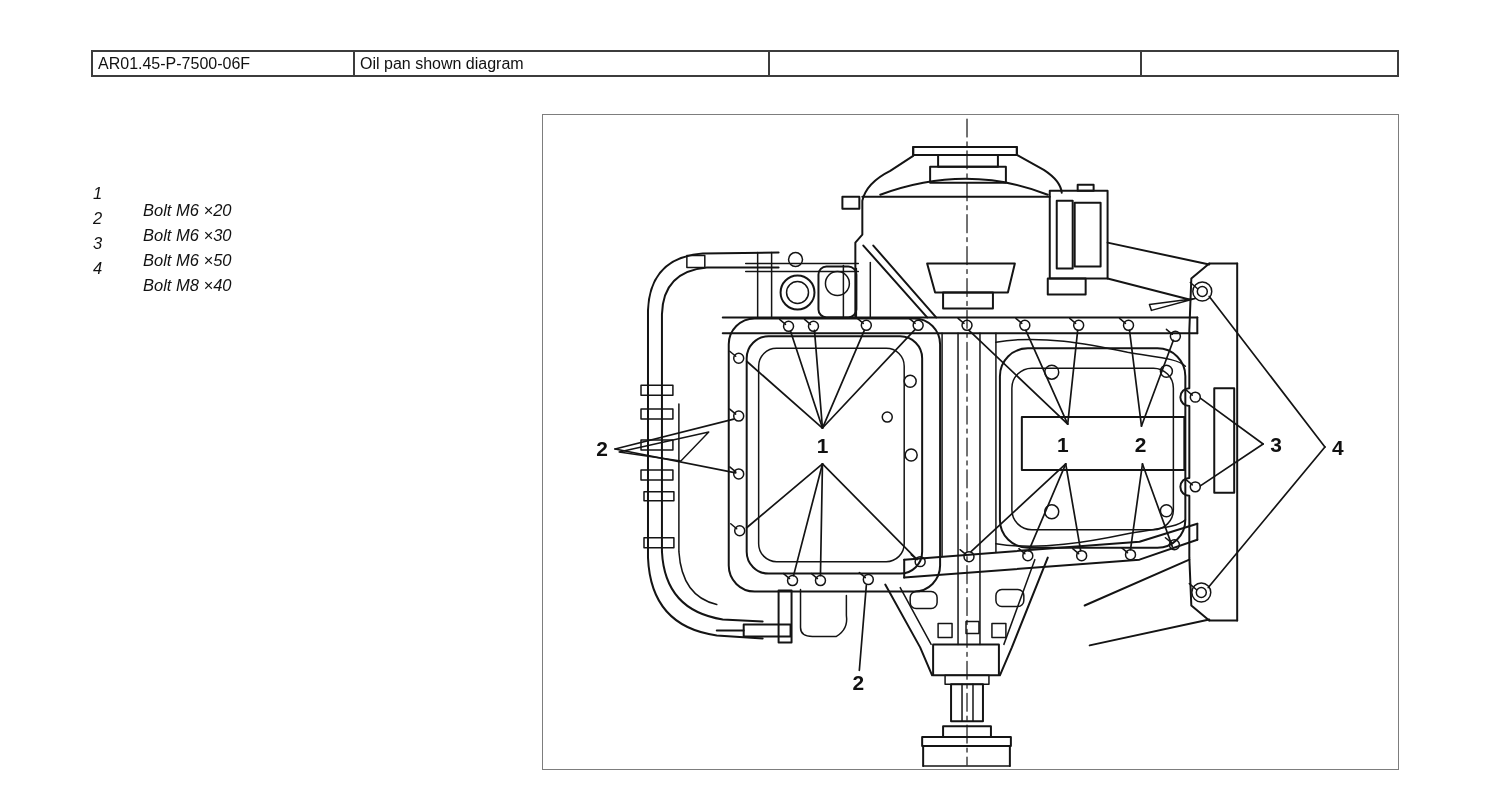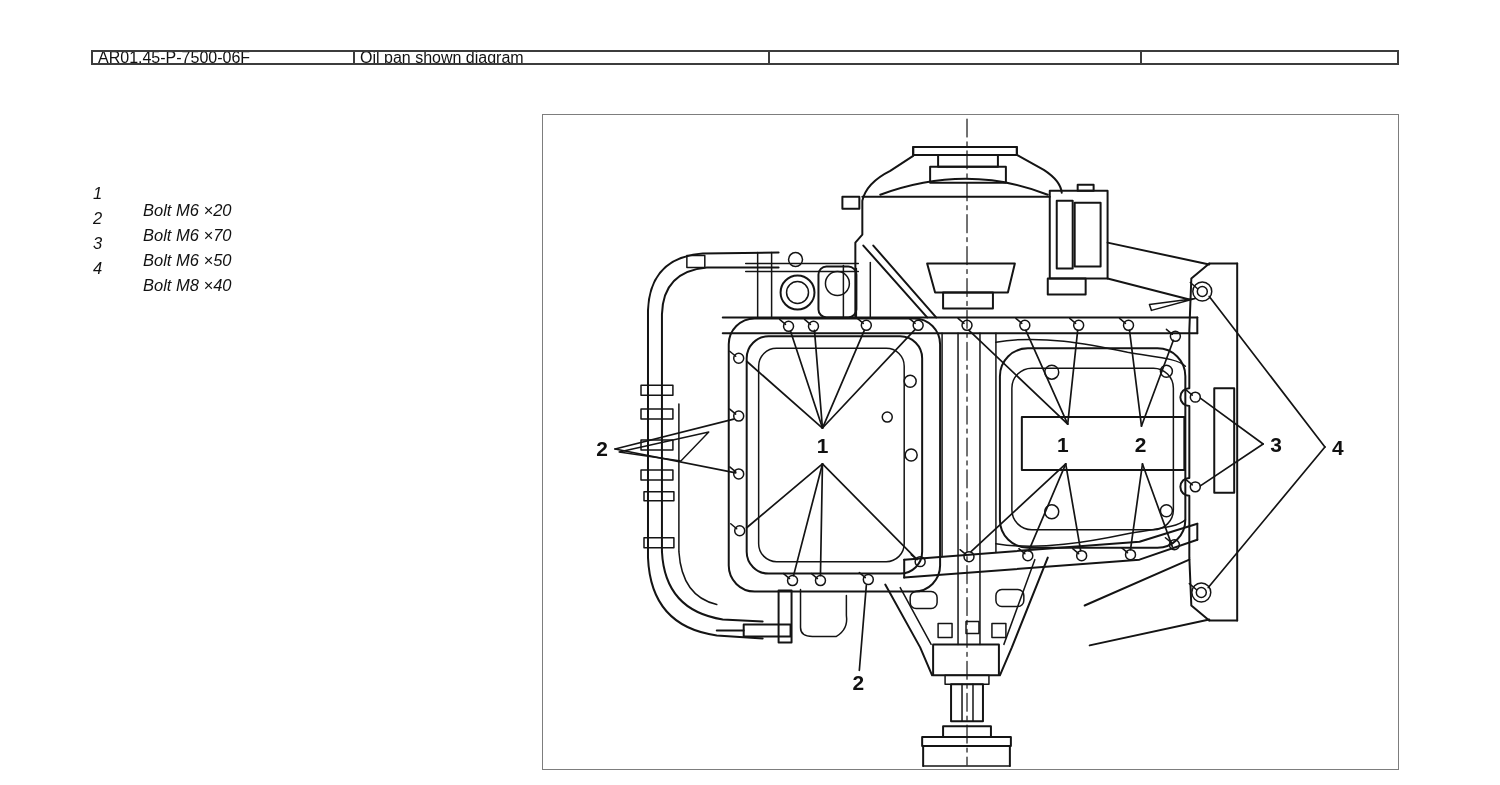--- a/index.html
+++ b/index.html
@@ -1,21 +1,21 @@
 <!DOCTYPE html>
 <html><head>
 <meta charset="utf-8">
 <style>
   html,body{margin:0;padding:0;background:#fff;}
   .page{position:relative;width:1500px;height:785px;background:#fff;overflow:hidden;
         font-family:"Liberation Sans","DejaVu Sans",sans-serif;color:#111;}
   *{box-sizing:border-box;}
 
   
-  .doc-table{position:absolute;left:91px;top:50px;width:1308px;height:15px;
+  .doc-table{position:absolute;left:91px;top:50px;width:1308px;height:27px;
              border:2px solid #3c3c3c;display:flex;background:#fff;}
   .doc-table .cell{height:100%;display:flex;align-items:center;padding:0 5px;
                    font-size:16px;white-space:nowrap;overflow:hidden;}
   .doc-table .cell + .cell{border-left:2px solid #3c3c3c;}
   .c1{width:260px;} .c2{width:415px;} .c3{width:372px;} .c4{flex:1;}
 
   
   .fig-title{position:absolute;left:93px;top:108px;width:420px;
              font-size:17.5px;font-weight:bold;line-height:23px;}
   .legend{position:absolute;left:93px;top:181px;font-style:italic;font-size:16.5px;}
@@ -46,21 +46,21 @@
   </div>
 
 
   <div class="legend">
     <div class="row">
       <span class="num">1</span>
       <span class="desc">Bolt M6 ×20</span>
     </div>
     <div class="row">
       <span class="num">2</span>
-      <span class="desc">Bolt M6 ×70</span>
+      <span class="desc">Bolt M6 ×30</span>
     </div>
     <div class="row">
       <span class="num">3</span>
       <span class="desc">Bolt M6 ×50</span>
     </div>
     <div class="row">
       <span class="num">4</span>
       <span class="desc">Bolt M8 ×40</span>
     </div>
   </div>

